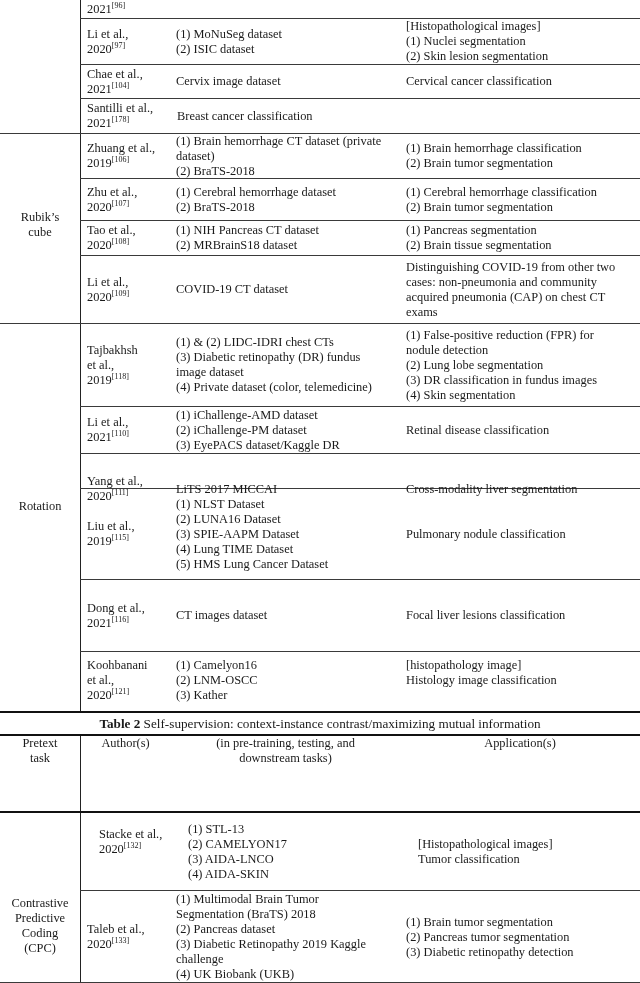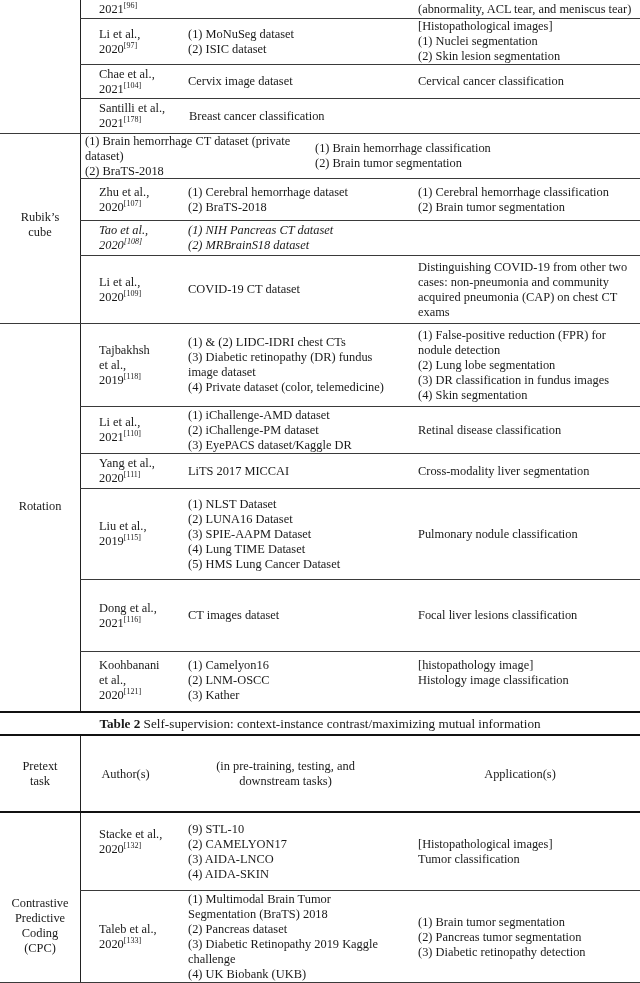--- a/index.html
+++ b/index.html
@@ -3,29 +3,29 @@
 <meta charset="utf-8">
 <style>
   html, body { margin:0; padding:0; background:#ffffff; }
   body { width:640px; height:983px; overflow:hidden; position:relative;
          font-family:"Liberation Serif","DejaVu Serif",serif; color:#1a1a1a; font-size:12.4px; line-height:15px; }
   .hline { position:absolute; left:80px; right:0; height:1px; background:#3a3a3a; }
   .hline.full { left:0; }
   .hline.thick { height:2px; background:#111; }
   .vline { position:absolute; left:80px; width:1px; background:#222; }
   .row { position:absolute; left:80px; right:0; display:flex; align-items:center; }
-  .c-author { width:84px; padding-left:19px; flex:none; }
+  .c-author { width:84px; padding-left:7px; flex:none; }
   .c-data { width:224px; padding-left:5px; flex:none; }
   .c-app { flex:1; padding-left:6px; }
   .line { display:block; white-space:nowrap; }
   sup { font-size:8px; line-height:0; vertical-align:super; }
   .task { position:absolute; left:0; width:80px; text-align:center; }
   .caption { position:absolute; left:0; right:0; text-align:center; top:716px; font-size:13.2px; }
   .caption b { font-weight:bold; }
-  .hdr { position:absolute; top:736px; height:76px; left:0; right:0; display:flex; align-items:center; text-align:center;border-radius:27px; }
+  .hdr { position:absolute; top:736px; height:76px; left:0; right:0; display:flex; align-items:flex-start; text-align:center;border-radius:27px; }
 </style>
 </head>
 <body>
 
 <div class="vline" style="top:0;height:712px;"></div>
 
 <div class="hline" style="top:18px;"></div>
 <div class="hline" style="top:64px;"></div>
 <div class="hline" style="top:98px;"></div>
 <div class="hline full" style="top:133px;"></div>
@@ -44,23 +44,20 @@
   <span class="line">Rubik’s</span>
   <span class="line">cube</span>
 </div>
 <div class="task" style="top:499px;">
   <span class="line">Rotation</span>
 </div>
 
 <div class="row" style="top:0;height:18px;">
   <div class="c-author"><span>2021</span><sup>[96]</sup></div>
   <div class="c-data"></div>
-  <div class="c-app">
-      <span class="line">(abnormality, ACL tear, and meniscus tear)</span>
-    </div>
 </div>
 
 <div class="row" style="top:19px;height:45px;">
   <div class="c-author">
       <span class="line">Li et al.,</span>
       <span class="line"><span>2020</span><sup>[97]</sup></span>
     </div>
   <div class="c-data">
       <span class="line">(1) MoNuSeg dataset</span>
       <span class="line">(2) ISIC dataset</span>
@@ -89,20 +86,24 @@
   <div class="c-author">
       <span class="line">Santilli et al.,</span>
       <span class="line"><span>2021</span><sup>[178]</sup></span>
     </div>
   <div class="c-app">
       <span class="line">Breast cancer classification</span>
     </div>
 </div>
 
 <div class="row" style="top:134px;height:44px;">
+  <div class="c-author">
+      <span class="line">Zhuang et al.,</span>
+      <span class="line"><span>2019</span><sup>[106]</sup></span>
+    </div>
   <div class="c-data">
       <span class="line">(1) Brain hemorrhage CT dataset (private</span>
       <span class="line">dataset)</span>
       <span class="line">(2) BraTS-2018</span>
     </div>
   <div class="c-app">
       <span class="line">(1) Brain hemorrhage classification</span>
       <span class="line">(2) Brain tumor segmentation</span>
     </div>
 </div>
@@ -115,28 +116,32 @@
   <div class="c-data">
       <span class="line">(1) Cerebral hemorrhage dataset</span>
       <span class="line">(2) BraTS-2018</span>
     </div>
   <div class="c-app">
       <span class="line">(1) Cerebral hemorrhage classification</span>
       <span class="line">(2) Brain tumor segmentation</span>
     </div>
 </div>
 
-<div class="row" style="top:221px;height:34px;font-style:italic;">
+<div class="row" style="top:221px;height:34px;">
   <div class="c-author">
       <span class="line">Tao et al.,</span>
       <span class="line"><span>2020</span><sup>[108]</sup></span>
     </div>
   <div class="c-data">
       <span class="line">(1) NIH Pancreas CT dataset</span>
       <span class="line">(2) MRBrainS18 dataset</span>
+    </div>
+  <div class="c-app">
+      <span class="line">(1) Pancreas segmentation</span>
+      <span class="line">(2) Brain tissue segmentation</span>
     </div>
 </div>
 
 <div class="row" style="top:256px;height:67px;">
   <div class="c-author">
       <span class="line">Li et al.,</span>
       <span class="line"><span>2020</span><sup>[109]</sup></span>
     </div>
   <div class="c-data">
       <span class="line">COVID-19 CT dataset</span>
@@ -178,21 +183,21 @@
   <div class="c-data">
       <span class="line">(1) iChallenge-AMD dataset</span>
       <span class="line">(2) iChallenge-PM dataset</span>
       <span class="line">(3) EyePACS dataset/Kaggle DR</span>
     </div>
   <div class="c-app">
       <span class="line">Retinal disease classification</span>
     </div>
 </div>
 
-<div class="row" style="top:454px;height:34px;">
+<div class="row" style="top:472px;height:34px;">
   <div class="c-author">
       <span class="line">Yang et al.,</span>
       <span class="line"><span>2020</span><sup>[111]</sup></span>
     </div>
   <div class="c-data">
       <span class="line">LiTS 2017 MICCAI</span>
     </div>
   <div class="c-app">
       <span class="line">Cross-modality liver segmentation</span>
     </div>
@@ -272,26 +277,26 @@
 <div class="hline full" style="top:982px;"></div>
 
 <div class="task" style="top:868px;margin-top:28px;">
   <span class="line">Contrastive</span>
   <span class="line">Predictive</span>
   <span class="line">Coding</span>
   <span class="line">(CPC)</span>
 </div>
 
 <div class="row" style="top:813px;height:77px;">
-  <div class="c-author" style="align-self:flex-start;padding-top:14px;">
+  <div class="c-author" style="align-self:flex-start;padding-top:14px;margin-left:12px;">
       <span class="line">Stacke et al.,</span>
       <span class="line"><span>2020</span><sup>[132]</sup></span>
     </div>
   <div class="c-data">
-      <span class="line">(9) STL-10</span>
+      <span class="line">(1) STL-13</span>
       <span class="line">(2) CAMELYON17</span>
       <span class="line">(3) AIDA-LNCO</span>
       <span class="line">(4) AIDA-SKIN</span>
     </div>
   <div class="c-app">
       <span class="line">[Histopathological images]</span>
       <span class="line">Tumor classification</span>
     </div>
 </div>
 

